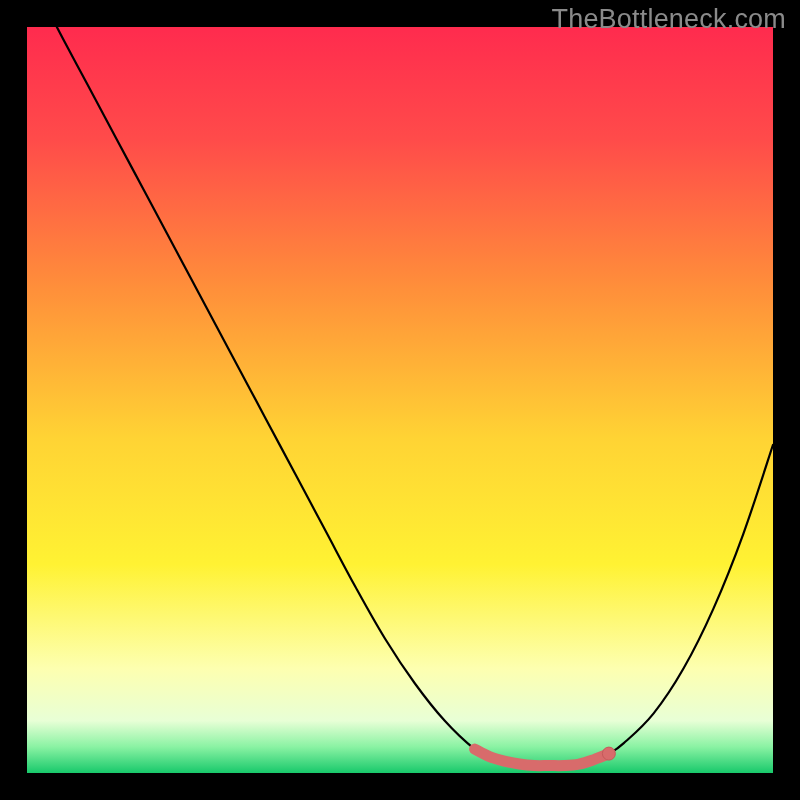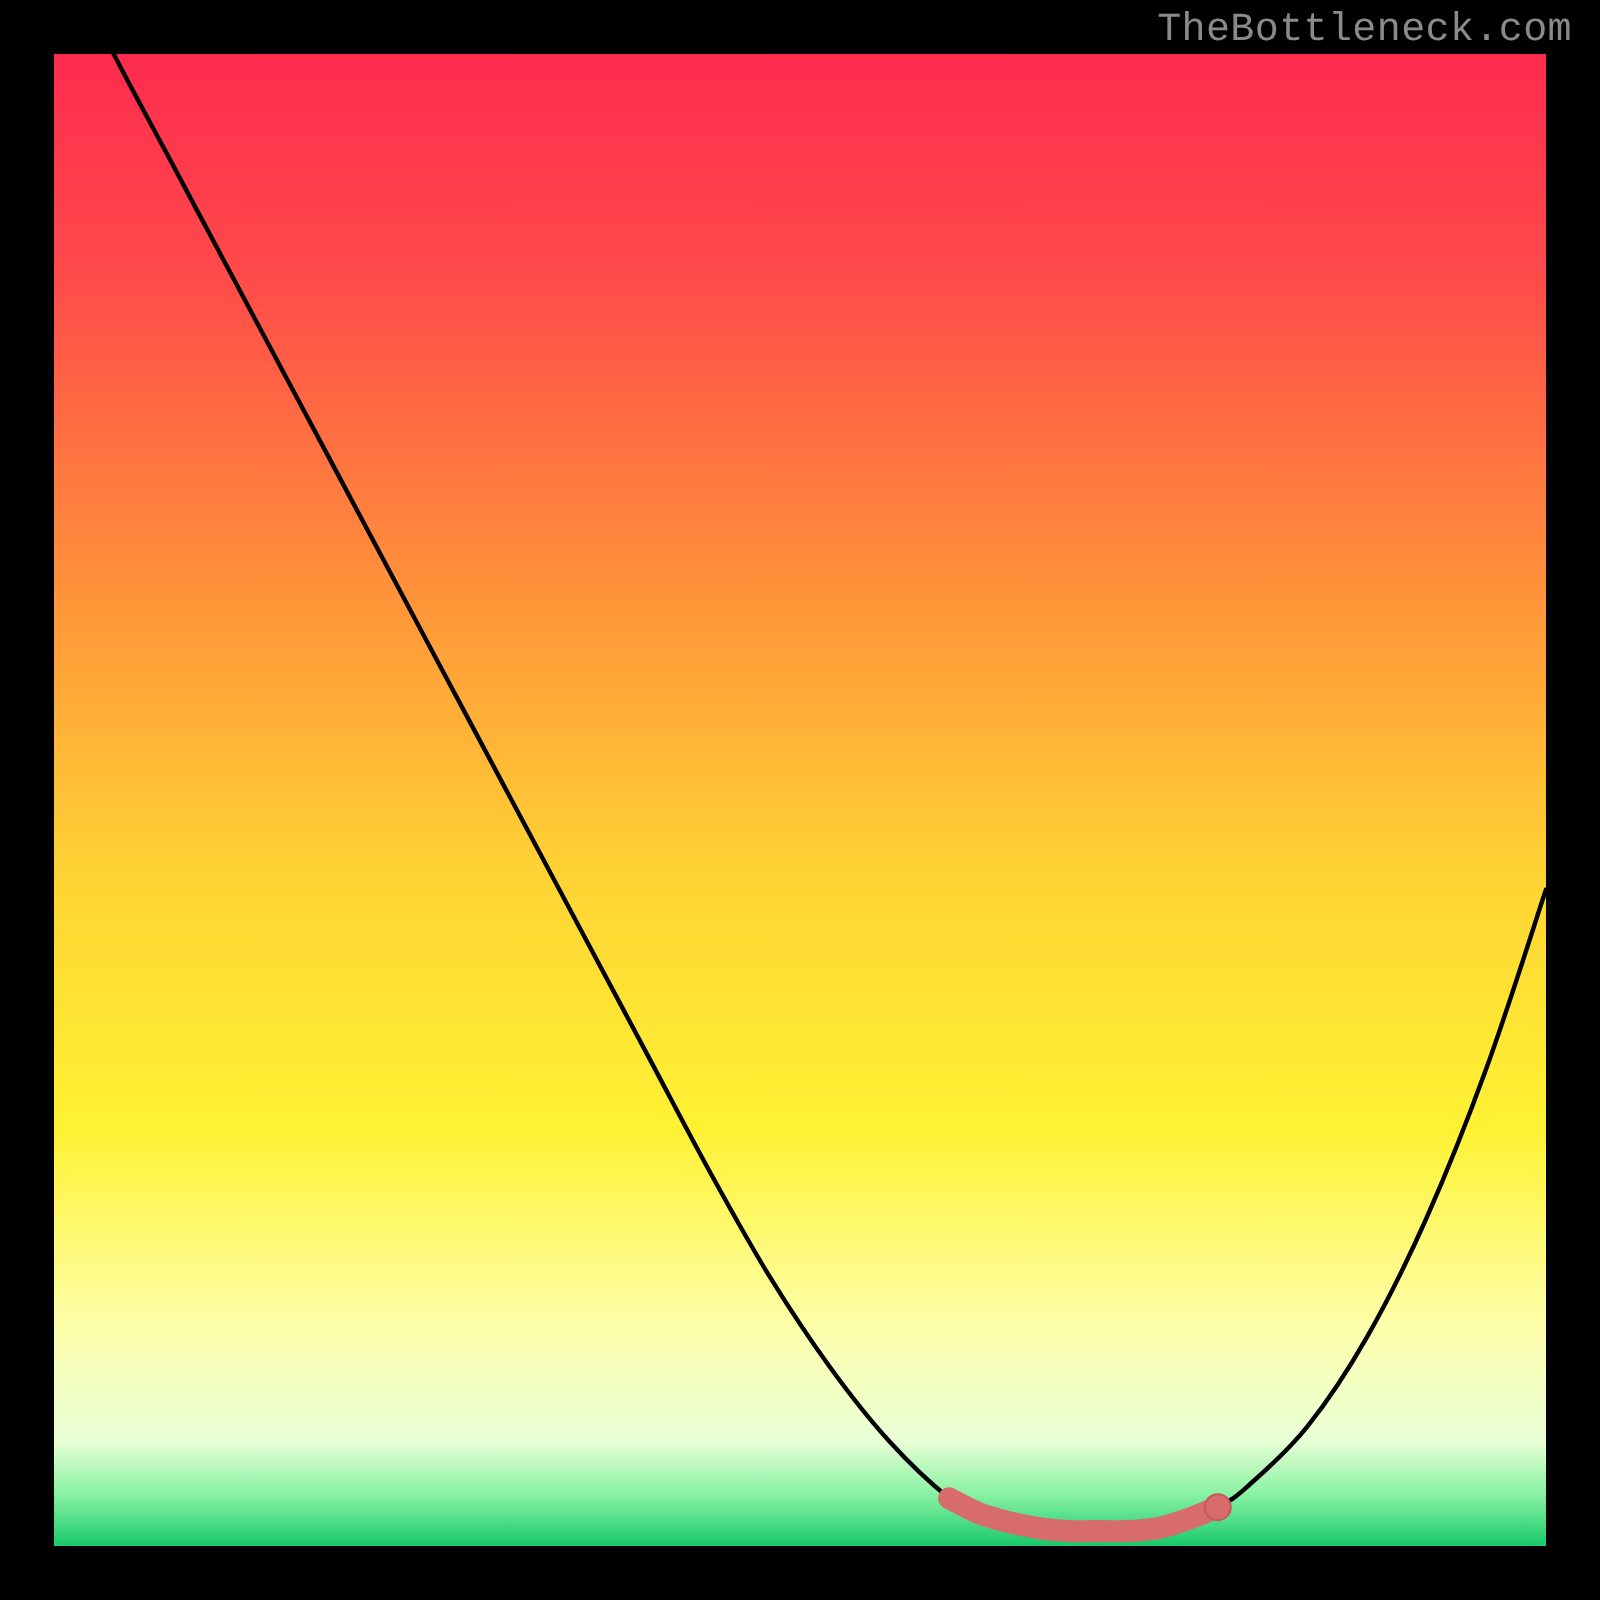--- a/index.html
+++ b/index.html
@@ -37,22 +37,22 @@
     position: absolute;
     left: 0;
     top: 0;
     width: 100%;
     height: 100%;
   }
   .watermark {
     position: absolute;
     top: 4px;
     right: 14px;
-    font-family: Liberation Mono, monospace;
-    font-size: 20px;
+    font-family: Liberation Sans, sans-serif;
+    font-size: 27px;
     color: #8a8a8a;
     font-weight: 500;
     letter-spacing: 0.2px;
   }
 </style>
 </head>
 <body>
 
 <div class="frame">
 

